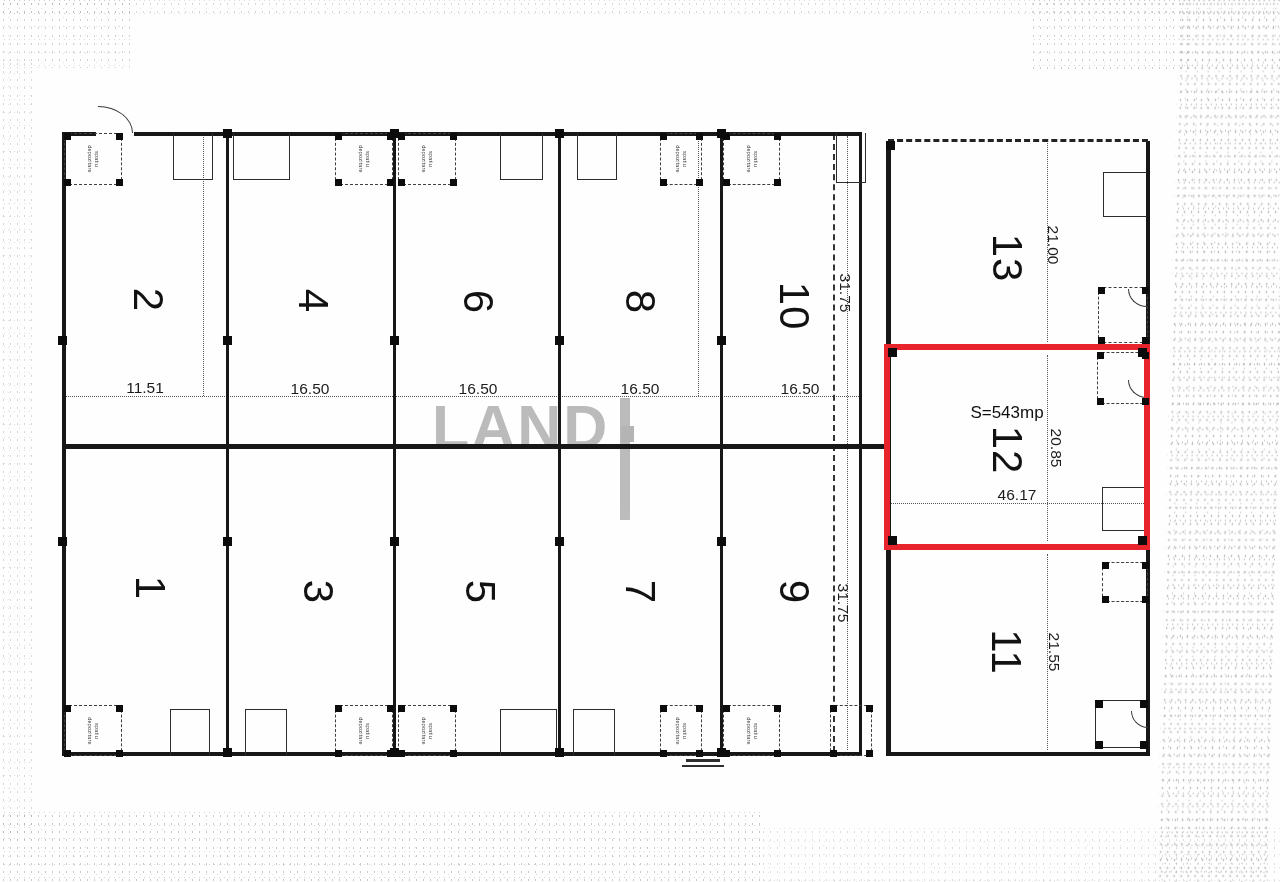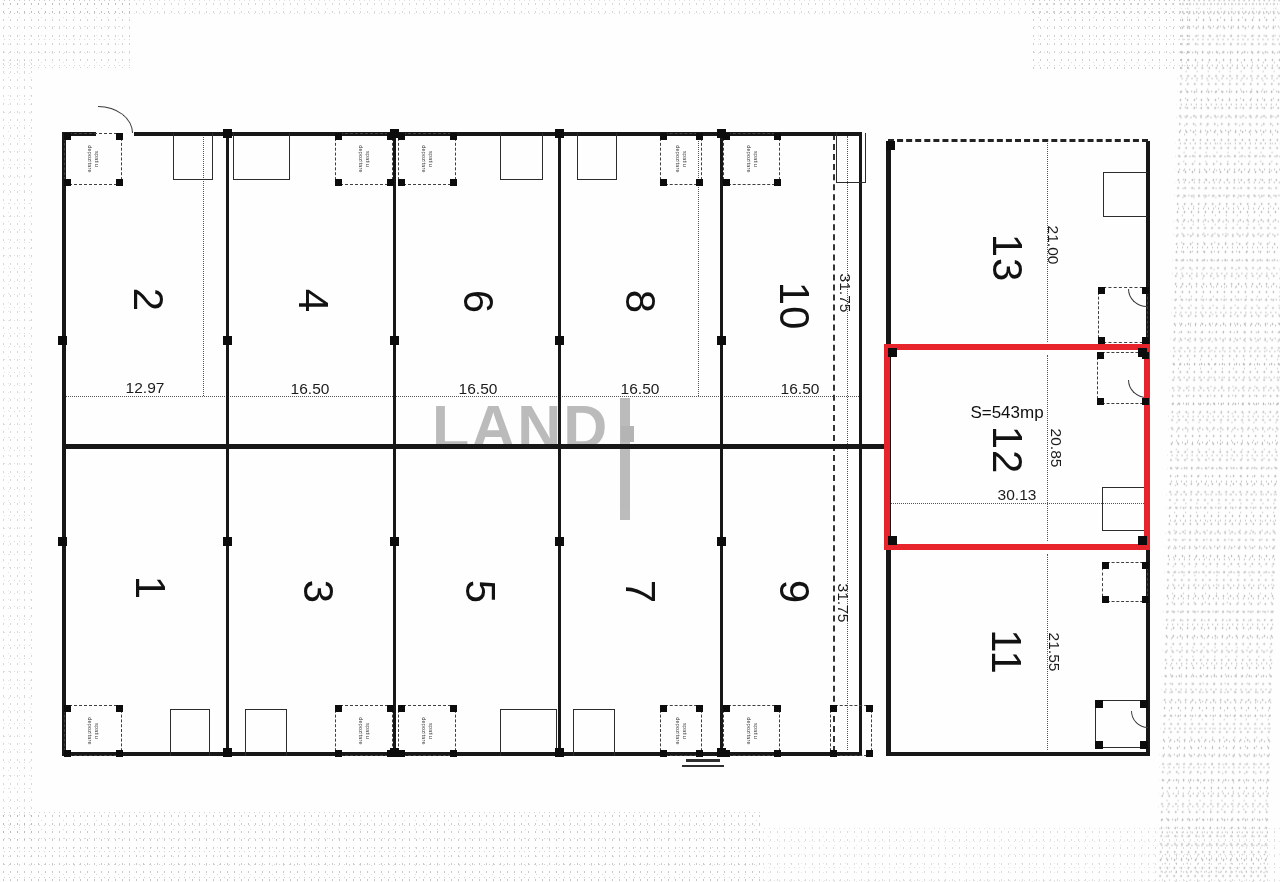--- a/index.html
+++ b/index.html
@@ -80,30 +80,30 @@
     <div class="unum vlabel" style="left:794px;top:306px">10</div>
     <div class="unum vlabel" style="left:150px;top:588px">1</div>
     <div class="unum vlabel" style="left:318px;top:592px">3</div>
     <div class="unum vlabel" style="left:480px;top:592px">5</div>
     <div class="unum vlabel" style="left:640px;top:592px">7</div>
     <div class="unum vlabel" style="left:794px;top:592px">9</div>
     <div class="unum vlabel" style="left:1007px;top:258px">13</div>
     <div class="unum vlabel" style="left:1007px;top:450px">12</div>
     <div class="unum vlabel" style="left:1006px;top:652px">11</div>
 
-    <div class="dim hlabel" style="left:145px;top:388px">12.97</div>
+    <div class="dim hlabel" style="left:145px;top:388px">11.51</div>
     <div class="dim hlabel" style="left:310px;top:389px">16.50</div>
     <div class="dim hlabel" style="left:478px;top:389px">16.50</div>
     <div class="dim hlabel" style="left:640px;top:389px">16.50</div>
     <div class="dim hlabel" style="left:800px;top:389px">16.50</div>
     <div class="dim vlabel" style="left:845px;top:293px">31.75</div>
     <div class="dim vlabel" style="left:843px;top:603px">31.75</div>
     <div class="dim vlabel" style="left:1053px;top:245px">21.00</div>
     <div class="dim vlabel" style="left:1056px;top:448px">20.85</div>
-    <div class="dim hlabel" style="left:1017px;top:495px">30.13</div>
+    <div class="dim hlabel" style="left:1017px;top:495px">46.17</div>
     <div class="dim vlabel" style="left:1054px;top:652px">21.55</div>
 
     <div class="area hlabel" style="left:1007px;top:413px">S=543mp</div>
 
     <div class="tiny-annot" style="left:686px;top:759px;width:34px;height:3px;"></div>
     <div class="tiny-annot" style="left:682px;top:765px;width:42px;height:1.5px;"></div>
 
     <div id="structure">
         <div class="wall" style="left: 62px; top: 132px; width: 799px; height: 4px;"></div>
         <div class="wall" style="left: 62px; top: 752px; width: 799px; height: 4px;"></div>

